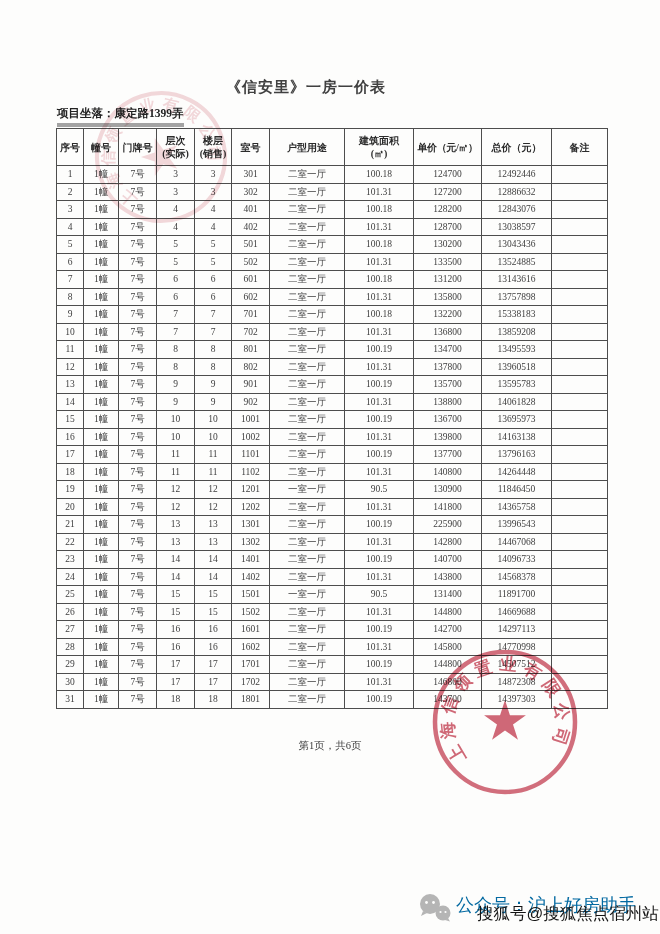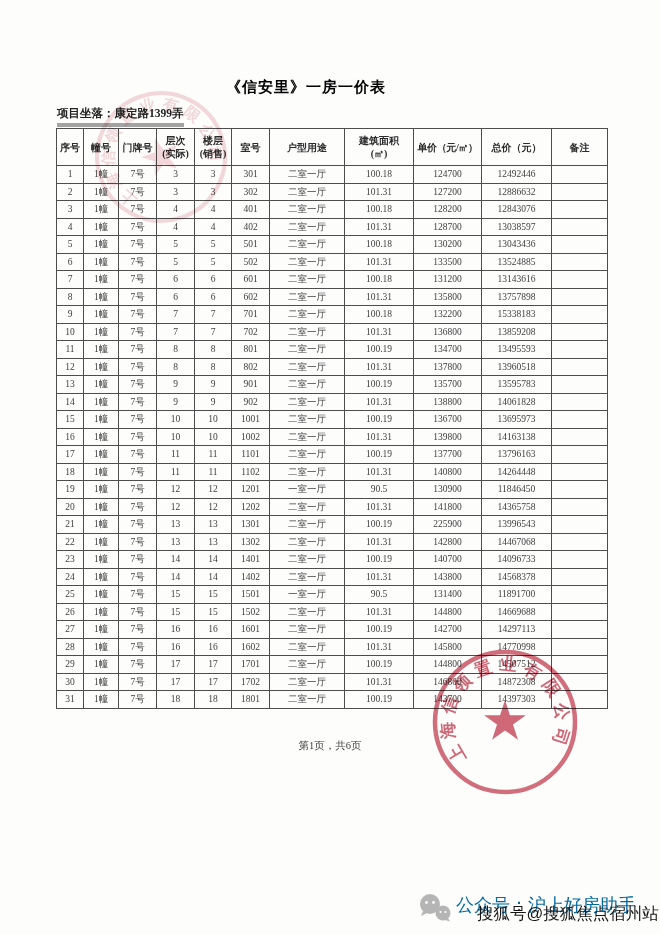--- a/index.html
+++ b/index.html
@@ -8,21 +8,21 @@
     font-family: "Liberation Serif", "DejaVu Serif", serif;
     background: #fdfdfc;
     position: relative;
     overflow: hidden;
   }
   .page { position: absolute; inset: 0; }
 
   .title {
     position: absolute; top: 78px; left: 0; width: 612px;
     text-align: center; font-size: 15px; font-weight: 700;
-    letter-spacing: 1px; color: #000000;
+    letter-spacing: 1px; color: #404040;
   }
   .project {
     position: absolute; top: 106px; left: 57px;
     font-size: 11.5px; font-weight: 700; color: #222;
     border-bottom: 4px solid #a3a3a3; padding-bottom: 2px;
   }
 
   table.price-table {
     position: absolute; left: 56px; top: 128px; width: 551px;
     border-collapse: collapse; table-layout: fixed;

